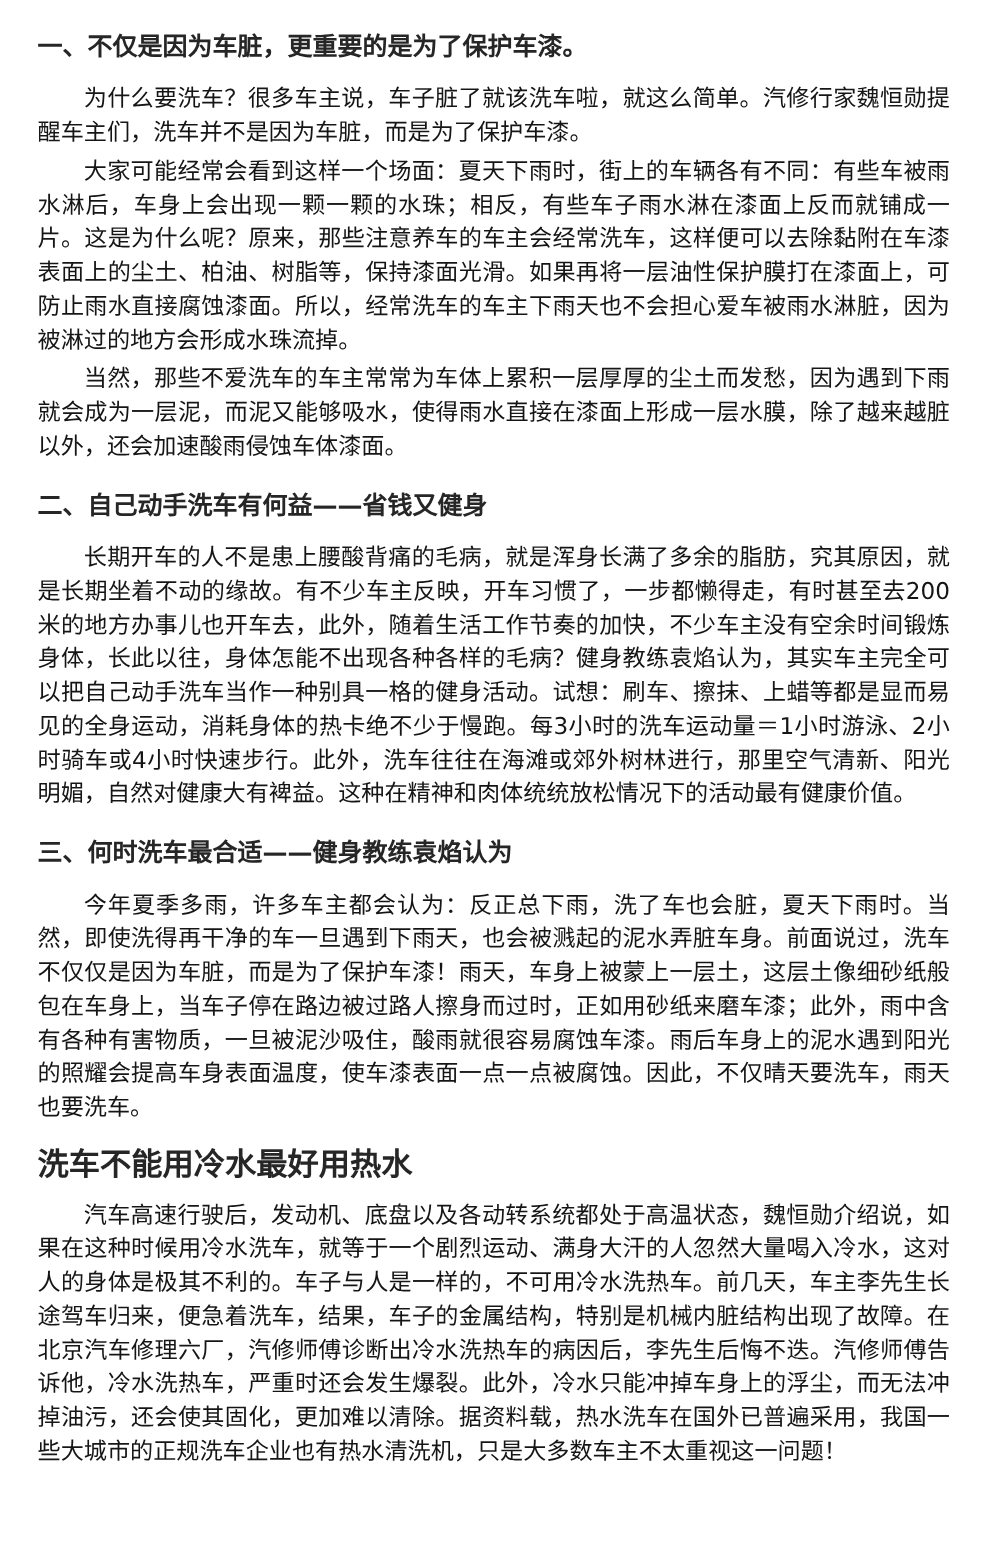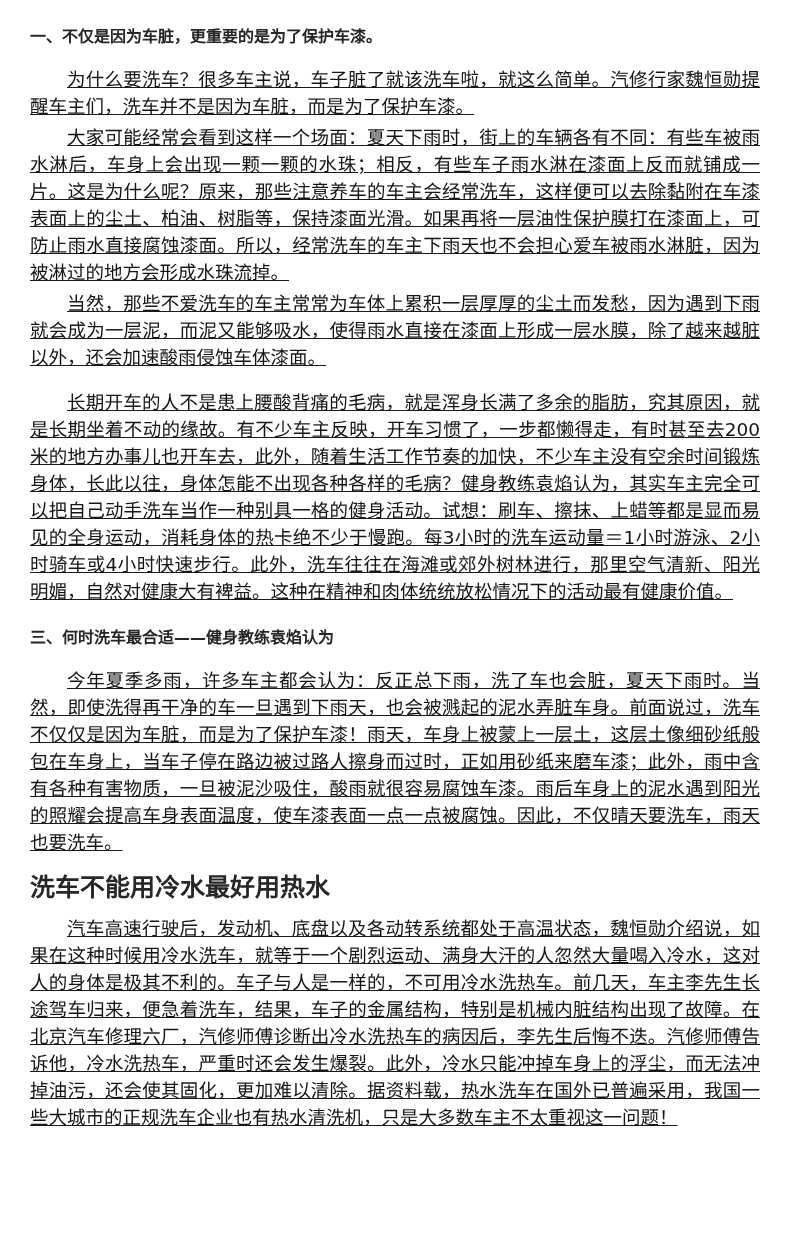--- a/index.html
+++ b/index.html
@@ -33,21 +33,21 @@
     font-family: "DejaVu Sans", "Liberation Sans", sans-serif;
     white-space: nowrap;
   }
   .section {
     margin: 0;
     padding: 0;
   }
   .section-heading {
     margin: 0 0 14px 0;
     padding: 0;
-    font-size: 16px;
+    font-size: 20px;
     line-height: 30px;
     font-weight: 700;
     color: #262626;
     letter-spacing: 0px;
     white-space: nowrap;
     font-family: "DejaVu Sans", "Liberation Sans", sans-serif;
   }
   .section-heading.sub {
     font-size: 25px;
     line-height: 28px;
@@ -66,39 +66,39 @@
     text-indent: 2em;
     color: #151515;
     letter-spacing: 0px;
     font-family: "DejaVu Sans", "Liberation Sans", sans-serif;
   }
   .para + .para {
     margin-top: 4px;
   }
   .body-block {
     margin: 0 0 0 0;
-    text-decoration: underline;
   }
 </style>
 </head>
 <body>
 
 <div class="page">
 
 
   <div class="section">
     <h2 class="section-heading">一、不仅是因为车脏，更重要的是为了保护车漆。</h2>
     <div class="body-block">
       <p class="para">为什么要洗车？很多车主说，车子脏了就该洗车啦，就这么简单。汽修行家魏恒勋提醒车主们，洗车并不是因为车脏，而是为了保护车漆。</p>
       <p class="para">大家可能经常会看到这样一个场面：夏天下雨时，街上的车辆各有不同：有些车被雨水淋后，车身上会出现一颗一颗的水珠；相反，有些车子雨水淋在漆面上反而就铺成一片。这是为什么呢？原来，那些注意养车的车主会经常洗车，这样便可以去除黏附在车漆表面上的尘土、柏油、树脂等，保持漆面光滑。如果再将一层油性保护膜打在漆面上，可防止雨水直接腐蚀漆面。所以，经常洗车的车主下雨天也不会担心爱车被雨水淋脏，因为被淋过的地方会形成水珠流掉。</p>
       <p class="para">当然，那些不爱洗车的车主常常为车体上累积一层厚厚的尘土而发愁，因为遇到下雨就会成为一层泥，而泥又能够吸水，使得雨水直接在漆面上形成一层水膜，除了越来越脏以外，还会加速酸雨侵蚀车体漆面。</p>
     </div>
   </div>
 
   <div class="section">
+    <h2 class="section-heading">二、自己动手洗车有何益——省钱又健身</h2>
     <div class="body-block">
       <p class="para">长期开车的人不是患上腰酸背痛的毛病，就是浑身长满了多余的脂肪，究其原因，就是长期坐着不动的缘故。有不少车主反映，开车习惯了，一步都懒得走，有时甚至去200米的地方办事儿也开车去，此外，随着生活工作节奏的加快，不少车主没有空余时间锻炼身体，长此以往，身体怎能不出现各种各样的毛病？健身教练袁焰认为，其实车主完全可以把自己动手洗车当作一种别具一格的健身活动。试想：刷车、擦抹、上蜡等都是显而易见的全身运动，消耗身体的热卡绝不少于慢跑。每3小时的洗车运动量＝1小时游泳、2小时骑车或4小时快速步行。此外，洗车往往在海滩或郊外树林进行，那里空气清新、阳光明媚，自然对健康大有裨益。这种在精神和肉体统统放松情况下的活动最有健康价值。</p>
     </div>
   </div>
 
   <div class="section">
     <h2 class="section-heading">三、何时洗车最合适——健身教练袁焰认为</h2>
     <div class="body-block">
       <p class="para">今年夏季多雨，许多车主都会认为：反正总下雨，洗了车也会脏，夏天下雨时。当然，即使洗得再干净的车一旦遇到下雨天，也会被溅起的泥水弄脏车身。前面说过，洗车不仅仅是因为车脏，而是为了保护车漆！雨天，车身上被蒙上一层土，这层土像细砂纸般包在车身上，当车子停在路边被过路人擦身而过时，正如用砂纸来磨车漆；此外，雨中含有各种有害物质，一旦被泥沙吸住，酸雨就很容易腐蚀车漆。雨后车身上的泥水遇到阳光的照耀会提高车身表面温度，使车漆表面一点一点被腐蚀。因此，不仅晴天要洗车，雨天也要洗车。</p>
     </div>

